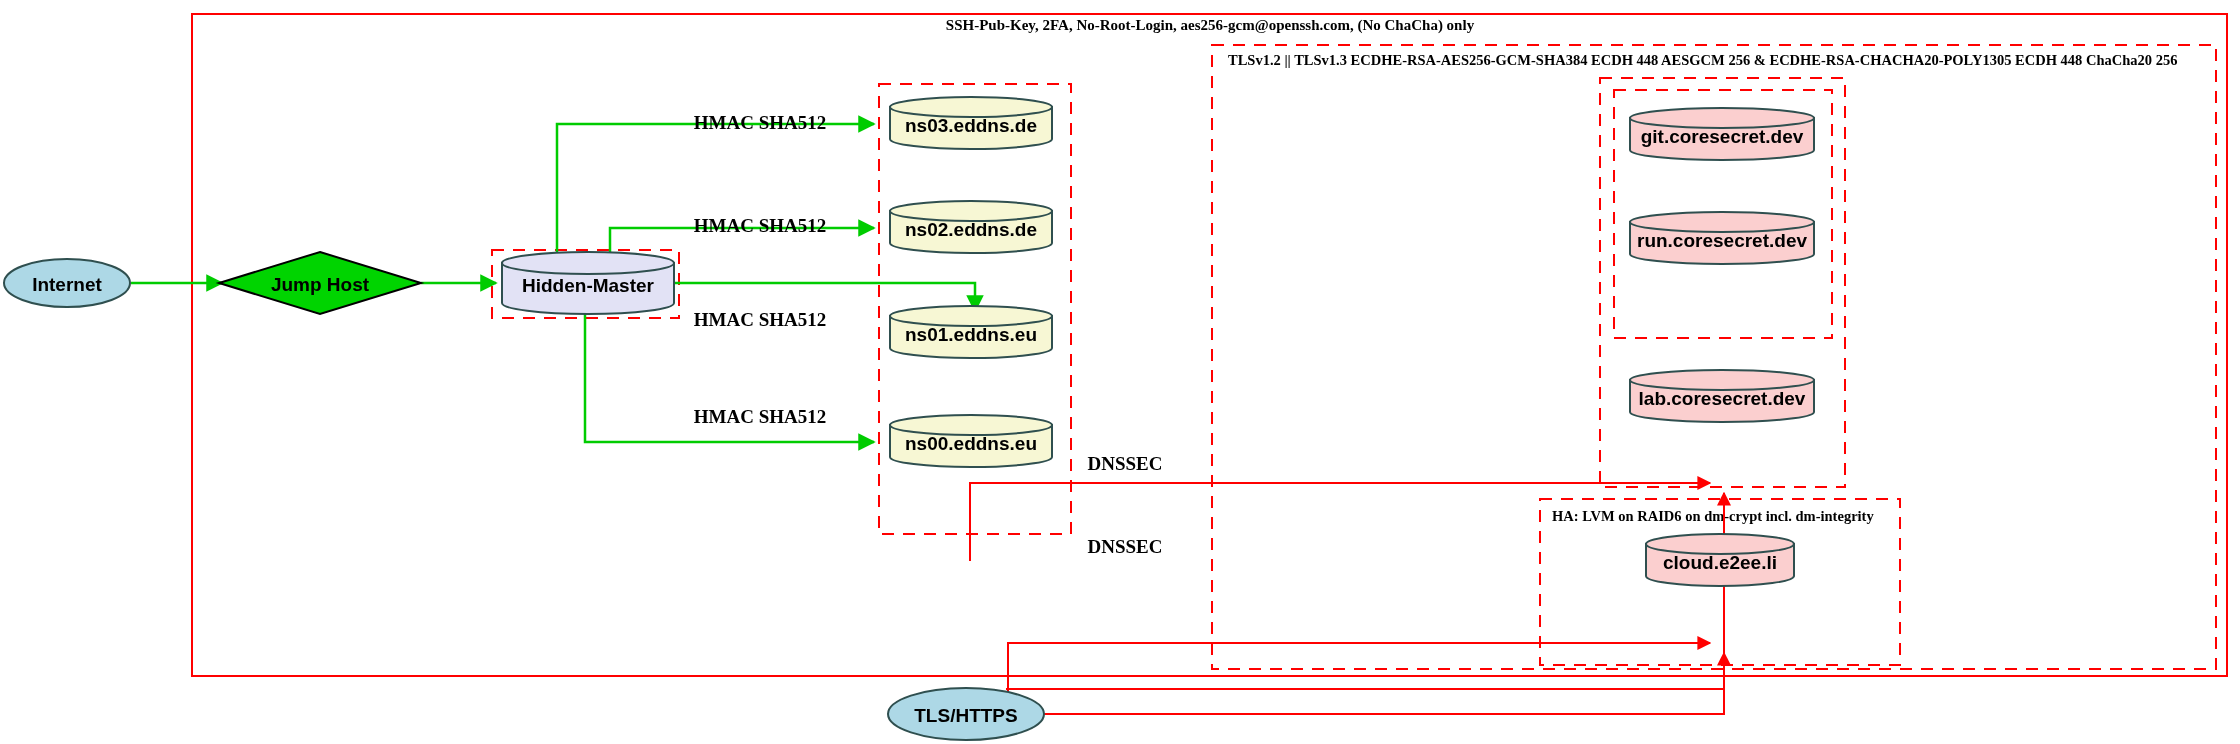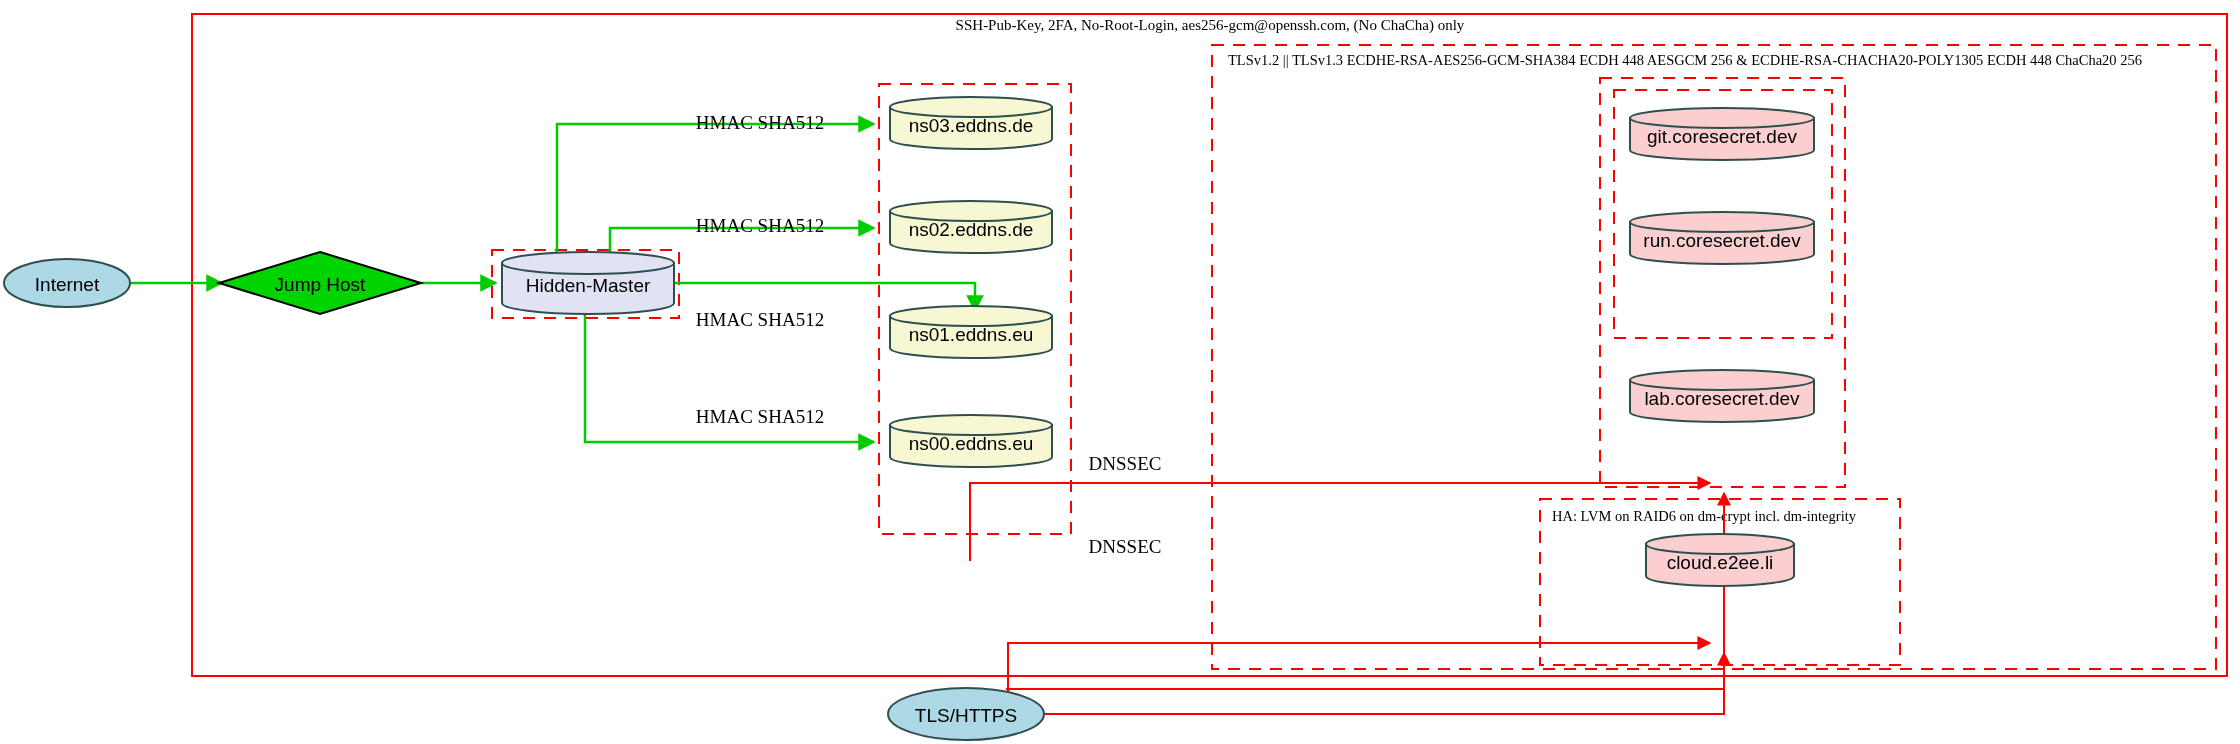--- a/index.html
+++ b/index.html
@@ -1,18 +1,18 @@
 <!DOCTYPE html>
 <html><head>
 <meta charset="utf-8">
 <style>
   html,body{margin:0;padding:0;background:#ffffff;}
   body{width:2240px;height:744px;overflow:hidden;
        font-family:"Liberation Sans", sans-serif;}
-  #stage{position:relative;width:1856px;height:744px;}
+  #stage{position:relative;width:1856px;height:744px;font-weight:bold;}
   svg{display:block;}
   .serif{font-family:"Liberation Serif", serif;}
   .sans{font-family:"Liberation Sans", sans-serif;}
 </style>
 </head>
 <body>
 
 <div id="stage">
 <svg width="2240" height="744" viewBox="0 0 2240 744" xmlns="http://www.w3.org/2000/svg">
 

